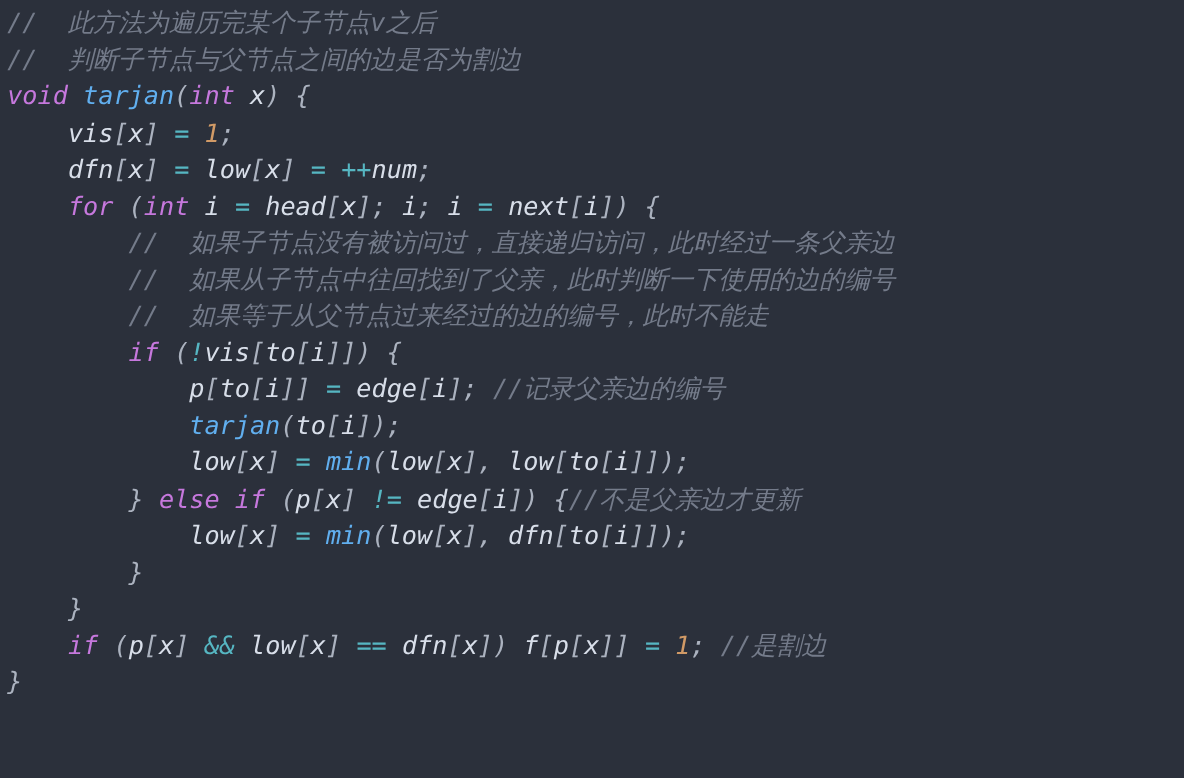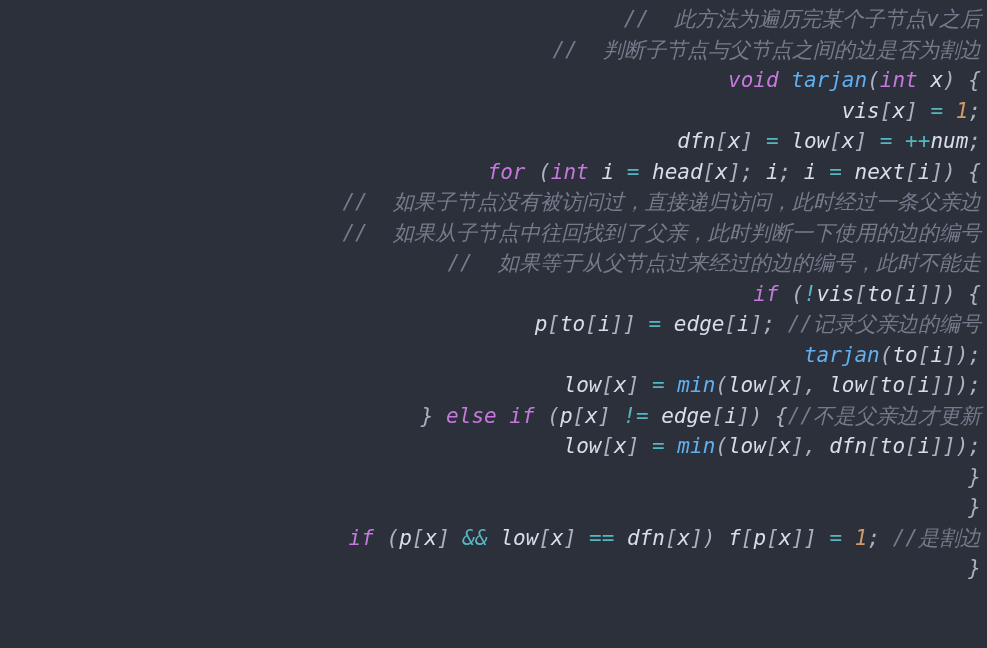--- a/index.html
+++ b/index.html
@@ -12,21 +12,20 @@
   }
   pre.code {
     margin: 0;
     padding: 4px 6px 0 6px;
     font-family: "DejaVu Sans Mono", "Menlo", "Consolas", monospace;
     font-size: 21px;
     line-height: 30.5px;
     white-space: pre;
     font-style: italic;
     color: #d8dee9;
-    text-align: right;
   }
   .cm  { color: #747b8a; }
   .kw  { color: #c678dd; }
   .ty  { color: #c678dd; }
   .fn  { color: #61afef; }
   .id  { color: #d8dee9; }
   .num { color: #d19a66; }
   .op  { color: #56b6c2; }
   .pn  { color: #abb2bf; }
 </style>

